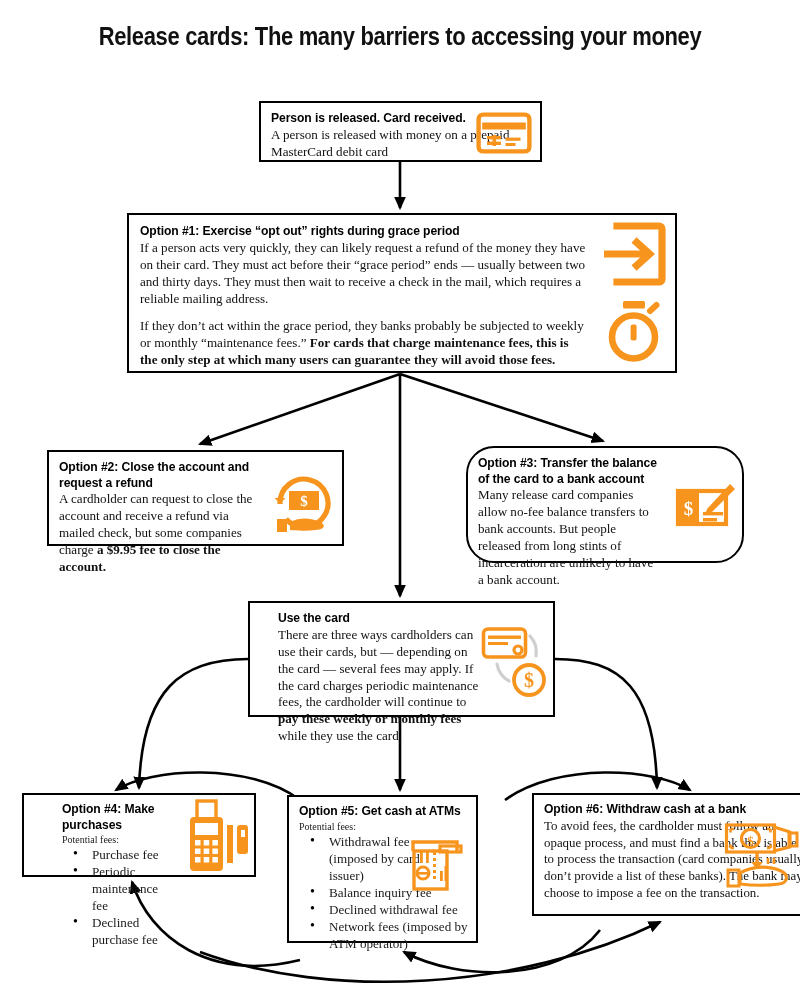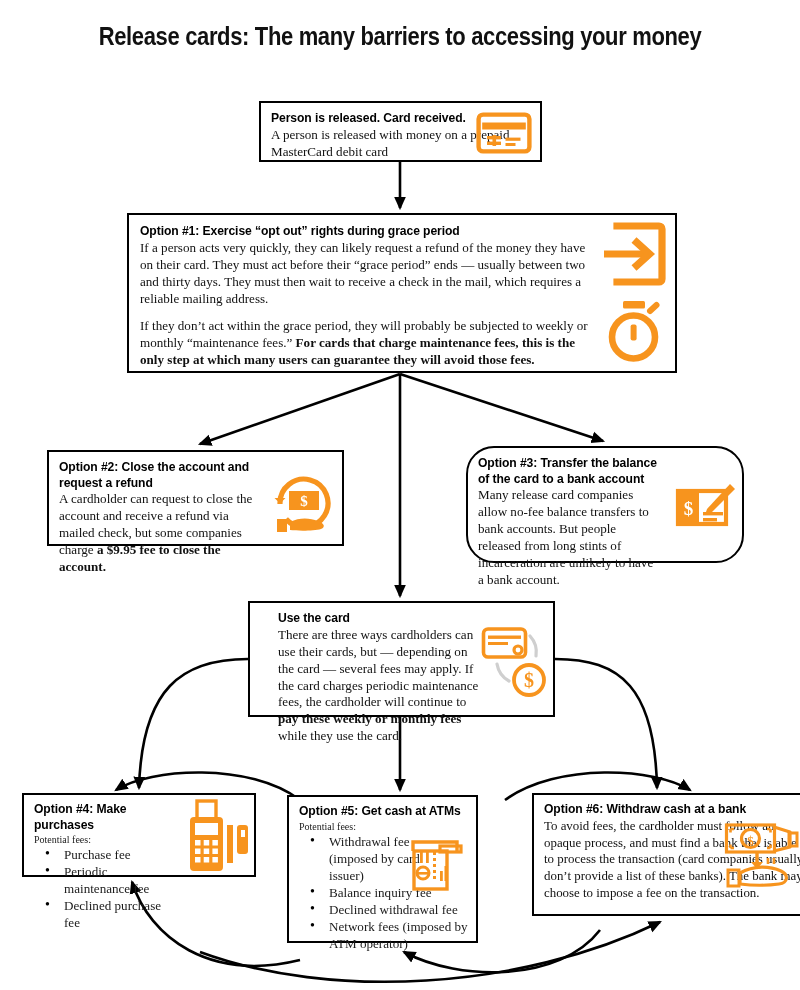--- a/index.html
+++ b/index.html
@@ -47,21 +47,21 @@
     content:"\2022";position:absolute;left:-19px;top:-1px;font-size:14px;color:#000;
   }
   .icon{position:absolute;}
 
   
   #node-received{left:259px;top:101px;width:283px;height:61px;}
   #node-opt1{left:127px;top:213px;width:550px;height:160px;}
   #node-opt2{left:47px;top:450px;width:297px;height:96px;}
   #node-opt3{left:466px;top:446px;width:278px;height:117px;border-radius:28px;}
   #node-usecard{left:248px;top:601px;width:307px;height:116px;}
-  #node-opt4{left:22px;top:793px;width:234px;height:84px;}
+  #node-opt4{left:22px;top:793px;width:234px;height:84px;padding-left:28px;}
   #node-opt5{left:287px;top:795px;width:191px;height:148px;}
   #node-opt6{left:532px;top:793px;width:284px;height:123px;}
 
   #node-opt1 .node-inner{padding:8px 86px 6px 11px;}
   #node-opt1 .node-head{width:112%;}
   #node-opt2 .node-inner{padding:7px 86px 7px 10px;}
   #node-opt3 .node-inner{padding:7px 84px 5px 10px;}
   #node-opt3 .node-head{width:113%;}
   #node-usecard .node-inner{padding:7px 72px 5px 28px;}
   #node-opt4 .node-inner{padding:6px 78px 5px 10px;}
@@ -139,21 +139,21 @@
         </svg>
       </span>
     </div>
   </div>
 
   <div class="node" id="node-opt1">
     <div class="node-inner">
       <div class="node-head">Option #1: Exercise “opt out” rights during grace period</div>
       <div class="node-body">
         <p>If a person acts very quickly, they can likely request a refund of the money they have on their card. They must act before their “grace period” ends — usually between two and thirty days. They must then wait to receive a check in the mail, which requires a reliable mailing address.</p>
-        <p><span>If they don’t act within the grace period, they will probably be subjected to weekly or monthly “maintenance fees.” </span><b>For cards that charge maintenance fees, this is the only step at which many users can guarantee they will avoid those fees.</b></p>
+        <p><span>If they don’t act within the grace period, they banks probably be subjected to weekly or monthly “maintenance fees.” </span><b>For cards that charge maintenance fees, this is the only step at which many users can guarantee they will avoid those fees.</b></p>
       </div>
       <span class="icon" id="icon-exit">
         <svg width="66" height="66" viewBox="0 0 66 66">
           <path d="M16 5 H58 A3 3 0 0 1 61 8 V58 A3 3 0 0 1 58 61 H16" fill="none" stroke="#F7941E" stroke-width="7.2" stroke-linecap="square"></path>
           <path d="M3 33 H46" stroke="#F7941E" stroke-width="7.2" fill="none"></path>
           <path d="M33 19 L48.5 33 L33 47" fill="none" stroke="#F7941E" stroke-width="7.4" stroke-linejoin="miter" stroke-linecap="butt"></path>
         </svg>
       </span>
       <span class="icon" id="icon-stopwatch">
         <svg width="66" height="64" viewBox="0 0 66 64">

